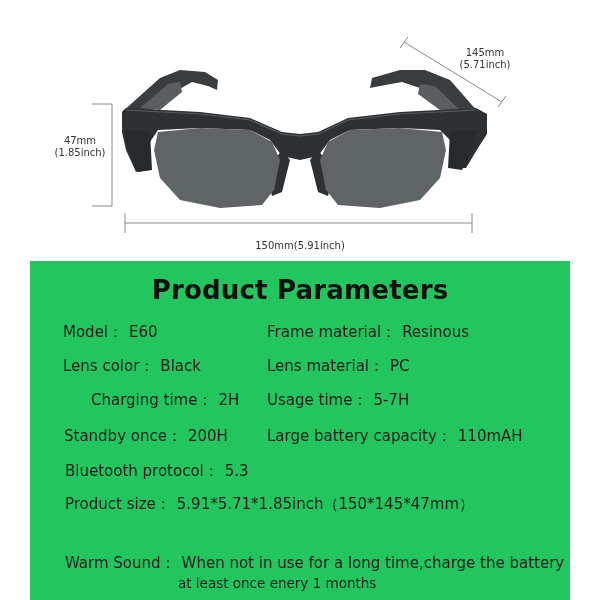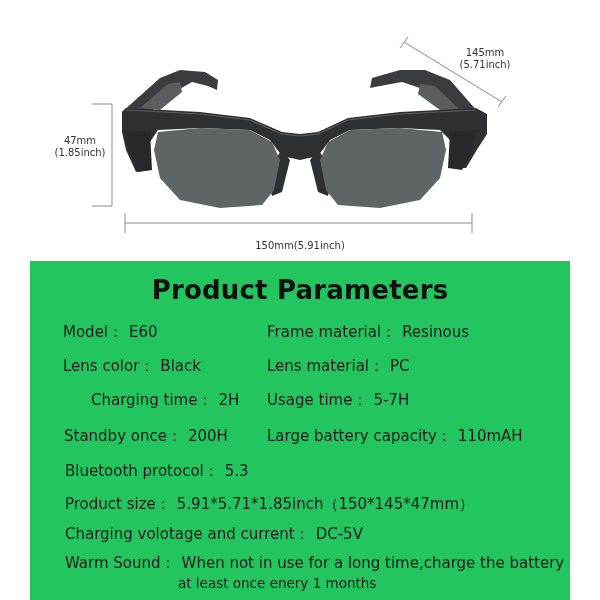--- a/index.html
+++ b/index.html
@@ -111,21 +111,18 @@
   </div>
 
   <div class="row" style="left:35px; top:201px;">
     <span class="k">Bluetooth protocol：</span><span class="v">5.3</span>
   </div>
 
   <div class="row" style="left:35px; top:234px;">
     <span class="k">Product size：</span><span class="v">5.91*5.71*1.85inch（150*145*47mm）</span>
   </div>
 
-  <div class="row" style="left:35px; top:264px;">
-    <span class="k">Charging volotage and current：</span><span class="v">DC-5V</span>
-  </div>
 
   <div class="row" style="left:35px; top:293px;">
     <span class="k">Warm Sound：</span><span class="v">When not in use for a long time,charge the battery</span>
   </div>
   <div class="prompt-line2" style="left:148px; top:314px;">at least once enery 1 months</div>
 </div>
 
 </body></html>

